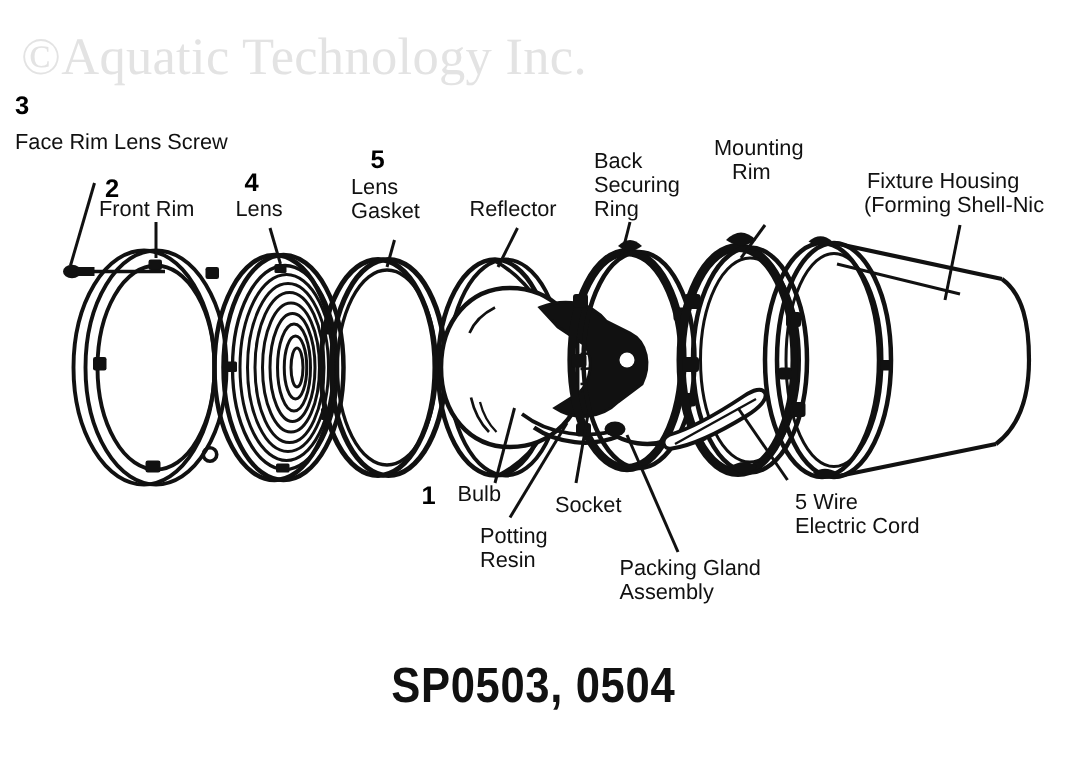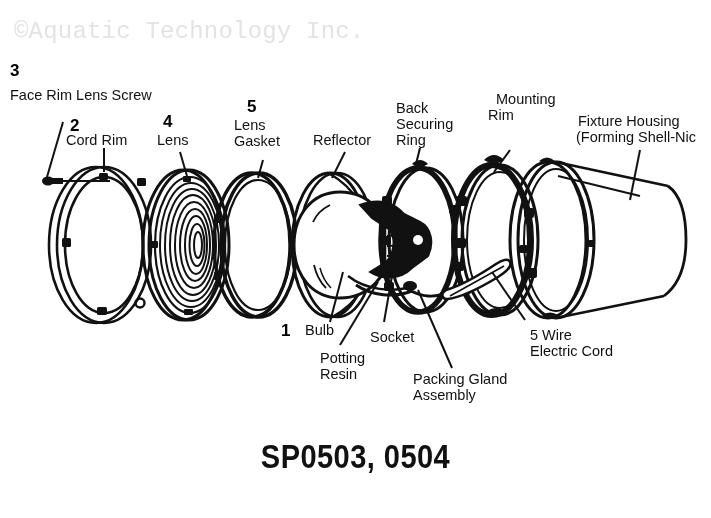--- a/index.html
+++ b/index.html
@@ -18,24 +18,24 @@
   #stage {
     position: absolute;
     left: 0; top: 0;
     width: 711px;
     height: 518px;
   }
   .watermark {
     position: absolute;
     left: 14px;
     top: 18px;
-    font-size: 24px;
+    font-size: 35px;
     letter-spacing: 0.2px;
     color: #e3e3e3;
-    font-family: Liberation Mono, monospace;
+    font-family: Liberation Serif, serif;
     white-space: nowrap;
     user-select: none;
   }
   .label {
     position: absolute;
     font-family: "Liberation Sans", sans-serif;
     font-size: 14.5px;
     line-height: 15.5px;
     color: #111111;
     white-space: pre;
@@ -246,36 +246,36 @@
       <line x1="452" y1="368" x2="418" y2="290"></line>
 
       <line x1="525" y1="320" x2="492" y2="272"></line>
     </g>
   </svg>
 
   <div class="num" style="left:10px; top:62px;">3</div>
   <div class="label" style="left:10px; top:88px;">Face Rim Lens Screw</div>
 
   <div class="num" style="left:70px; top:117px;">2</div>
-  <div class="label" style="left:66px; top:133px;">Cord Rim</div>
+  <div class="label" style="left:66px; top:133px;">Front Rim</div>
 
   <div class="num" style="left:163px; top:113px;">4</div>
   <div class="label" style="left:157px; top:133px;">Lens</div>
 
   <div class="num" style="left:247px; top:98px;">5</div>
   <div class="label" style="left:234px; top:118px;">Lens</div>
   <div class="label" style="left:234px; top:134px;">Gasket</div>
 
   <div class="label" style="left:313px; top:133px;">Reflector</div>
 
   <div class="label" style="left:396px; top:101px;text-align:right;">Back</div>
   <div class="label" style="left:396px; top:117px;">Securing</div>
   <div class="label" style="left:396px; top:133px;">Ring</div>
 
-  <div class="label" style="left:496px; top:92px;text-align:center;">Mounting</div>
+  <div class="label" style="left:476px; top:92px;text-align:center;">Mounting</div>
   <div class="label" style="left:488px; top:108px;">Rim</div>
 
   <div class="label" style="left:578px; top:114px;">Fixture Housing</div>
   <div class="label" style="left:576px; top:130px;">(Forming Shell-Nic</div>
 
   <div class="num" style="left:281px; top:322px;">1</div>
   <div class="label" style="left:305px; top:323px;">Bulb</div>
 
   <div class="label" style="left:370px; top:330px;">Socket</div>
 

